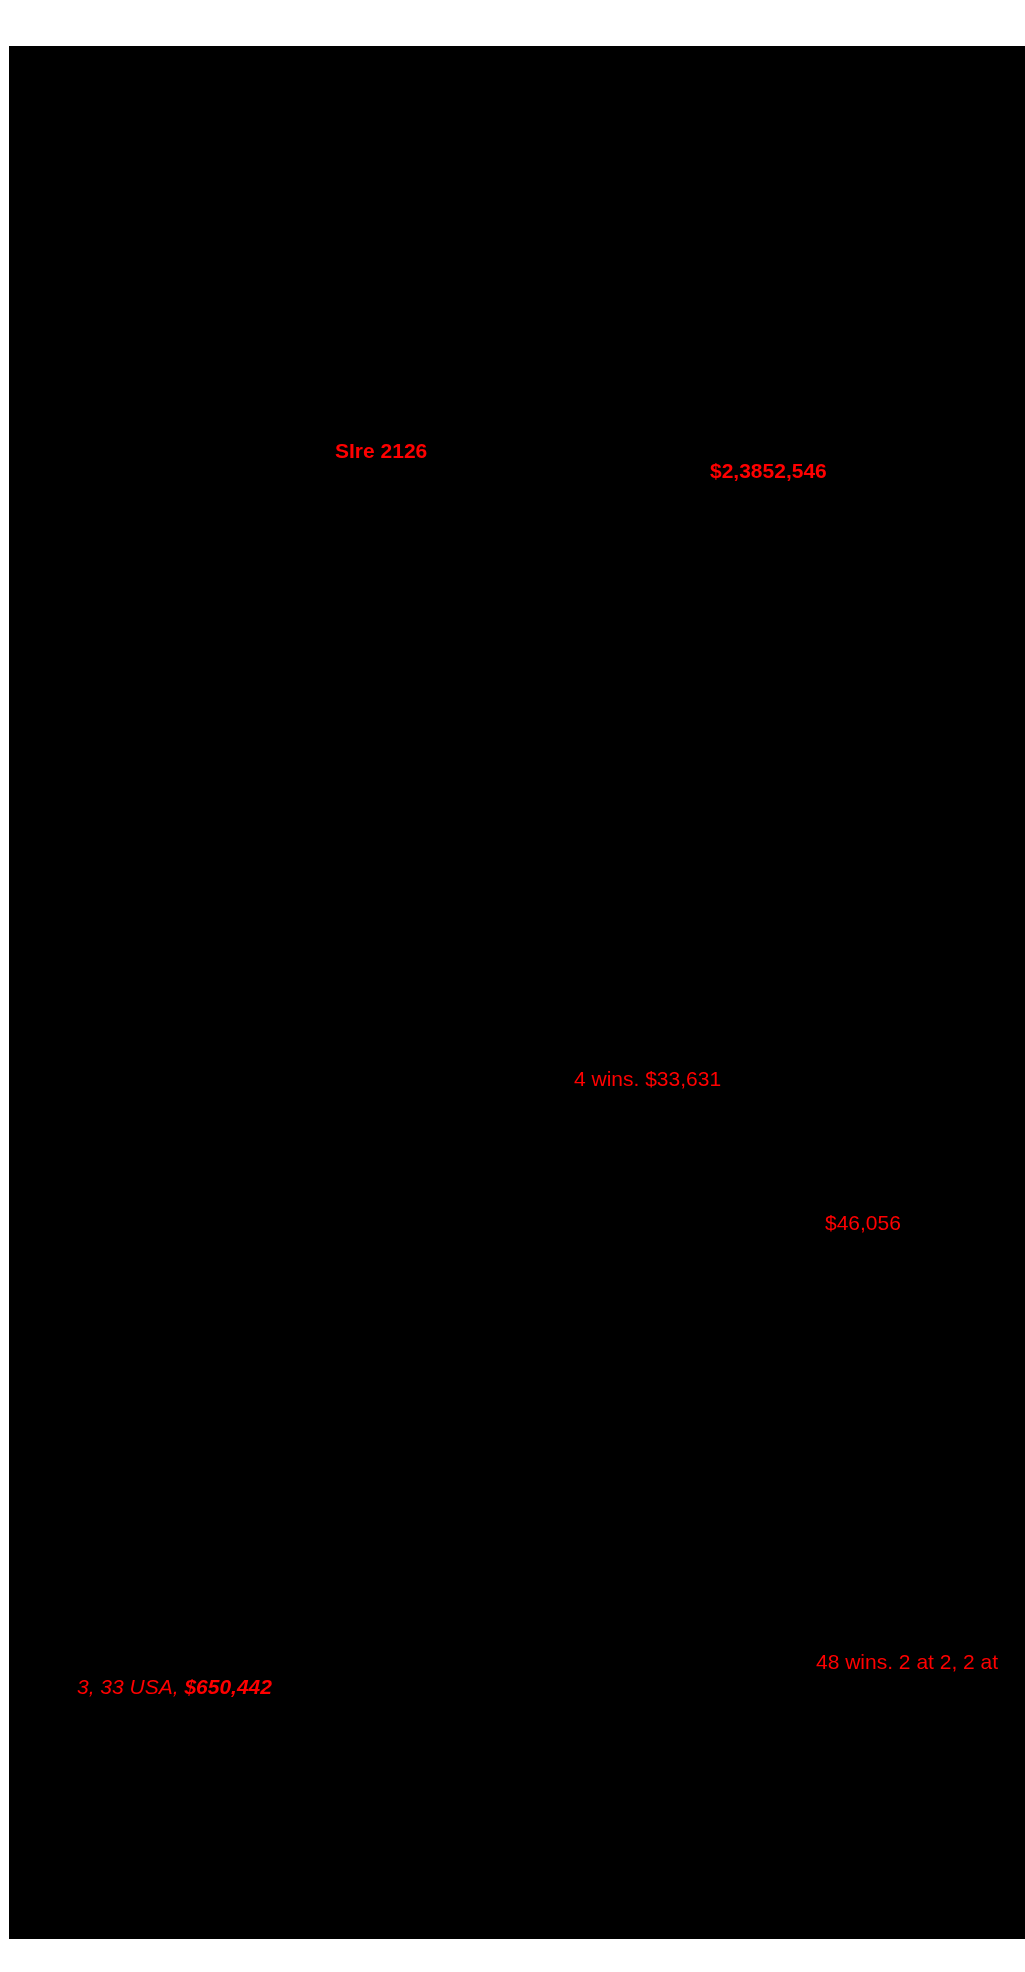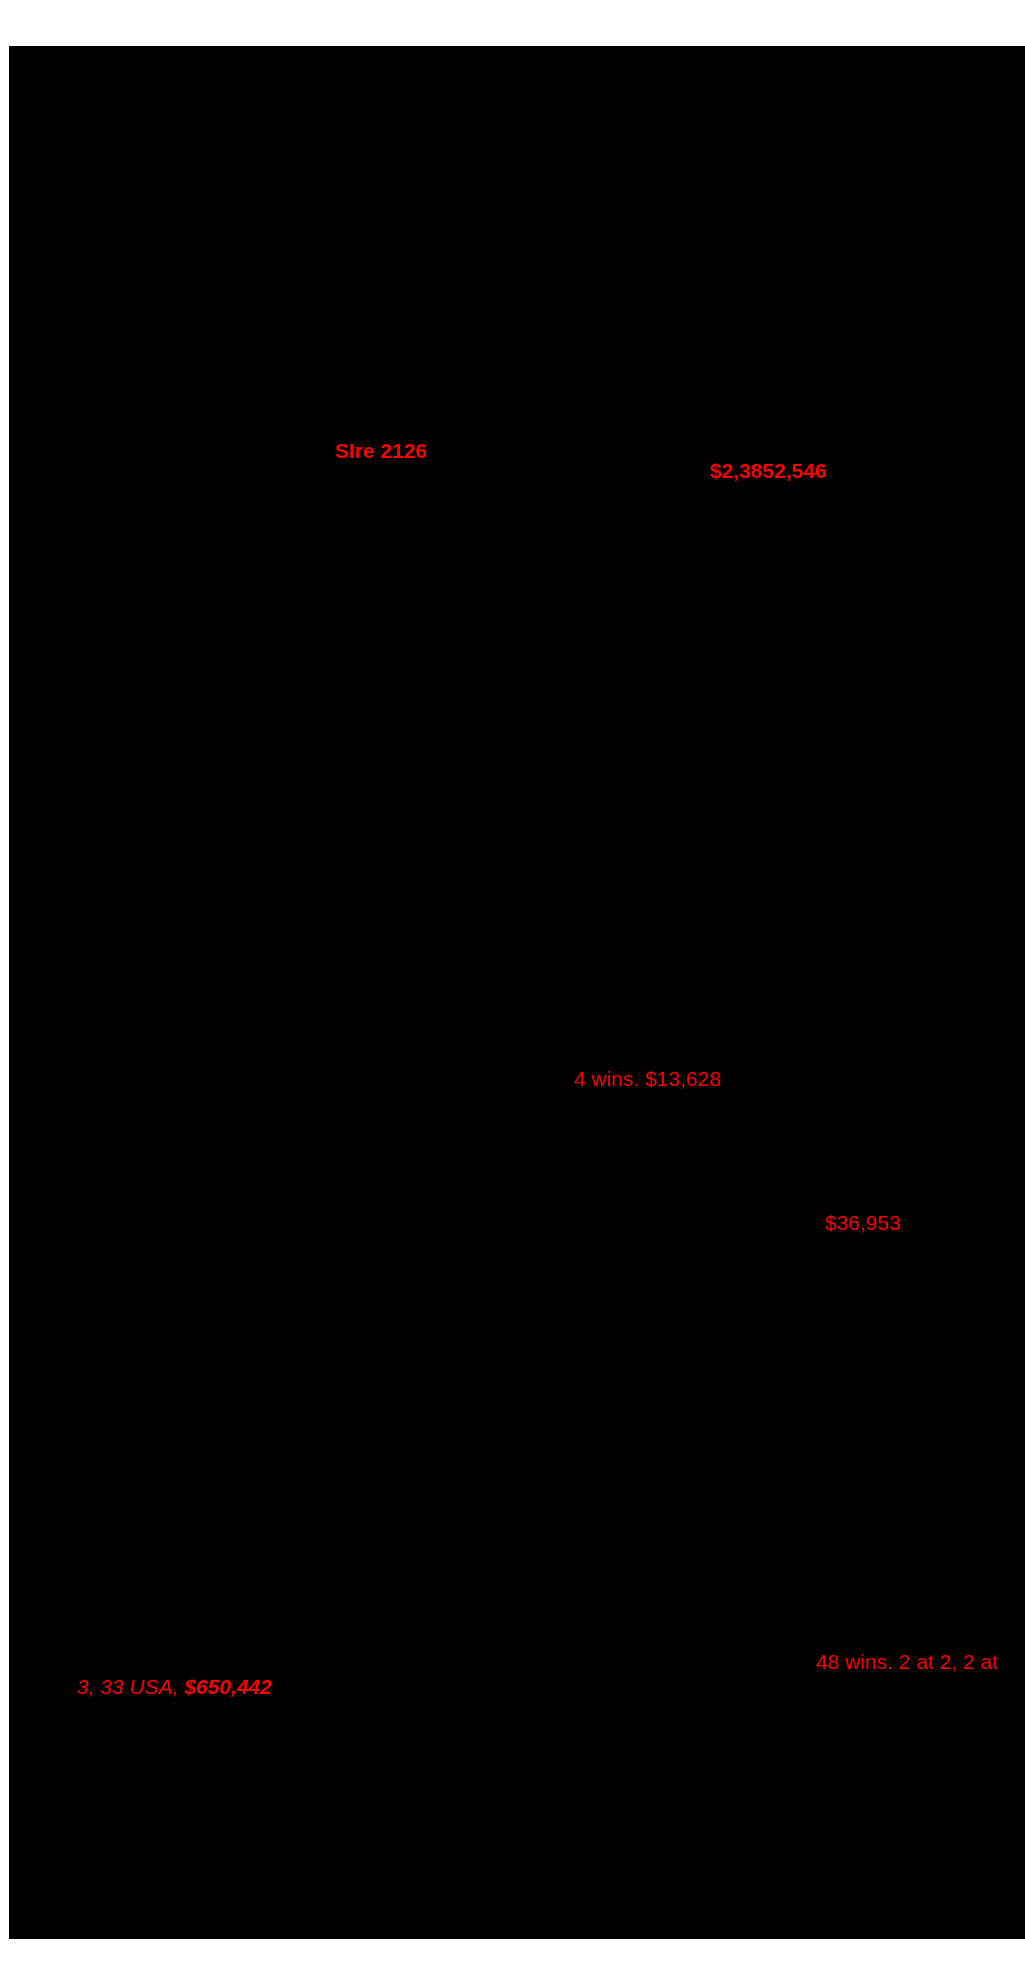--- a/index.html
+++ b/index.html
@@ -36,21 +36,21 @@
 </style>
 </head>
 <body>
 
 <div class="scan-page"></div>
 
 <div class="ann bold" style="left:335px; top:440px;">SIre 2126</div>
 
 <div class="ann bold" style="left:710px; top:460px;">$2,3852,546</div>
 
-<div class="ann" style="left:574px; top:1068px;">4 wins. $13,628</div>
+<div class="ann" style="left:574px; top:1068px;">4 wins. $33,631</div>
 
-<div class="ann" style="left:825px; top:1212px;">$36,953</div>
+<div class="ann" style="left:825px; top:1212px;">$46,056</div>
 
 <div class="ann" style="left:816px; top:1651px;">48 wins. 2 at 2, 2 at</div>
 
 <div class="ann" style="left:77px; top:1676px;font-style:italic;">
   <span>3, 33 USA, </span><span class="bold-part">$650,442</span>
 </div>
 
 </body></html>

